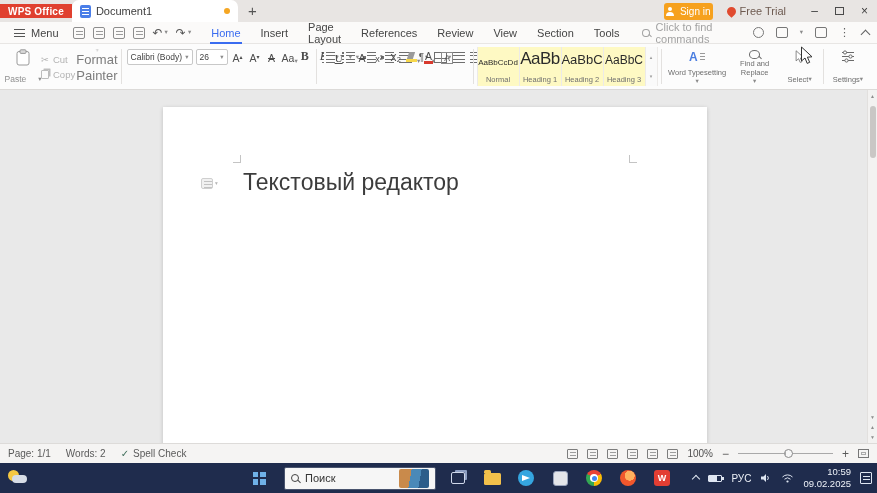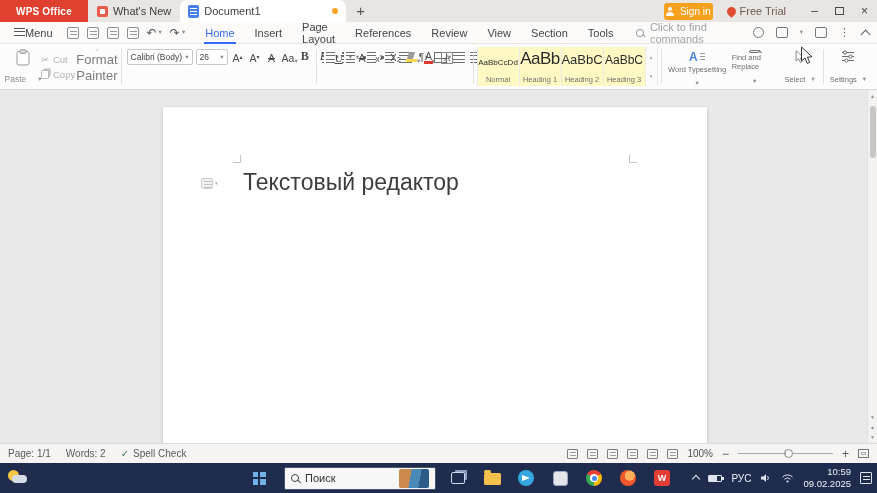--- a/index.html
+++ b/index.html
@@ -2,21 +2,21 @@
 <html><head>
 <meta charset="utf-8">
 <style>
   *{margin:0;padding:0;box-sizing:border-box}
   html,body{width:877px;height:493px;overflow:hidden}
   body{font-family:"Liberation Sans","DejaVu Sans",sans-serif;font-size:11px;color:#454545;background:#e9e9e9}
   .app{position:relative;width:877px;height:493px;display:flex;flex-direction:column}
 
   
   .titlebar{height:22px;background:#e8e5e3;display:flex;align-items:center;flex:0 0 22px}
-  .logo{height:22px;background:#e0402f;color:#fff;font-size:10px;font-weight:bold;display:flex;align-items:center;padding:0 16px;letter-spacing:.2px}
+  .logo{height:14px;background:#e0402f;color:#fff;font-size:10px;font-weight:bold;display:flex;align-items:center;padding:0 8px;letter-spacing:.2px}
   .ttab{display:flex;align-items:center;gap:5px;height:22px;padding:0 9px;font-size:11px;color:#3d3d3d;cursor:default}
   .ttab.active{background:#fff;border-radius:7px 7px 0 0;width:166px;padding:0 8px}
   .wn-ic{width:11px;height:11px;background:#e85d4a;border-radius:2px;position:relative;flex:0 0 auto}
   .wn-ic::after{content:"";position:absolute;left:3px;top:3px;width:5px;height:5px;background:#fff;border-radius:1px}
   .doc-ic{width:11px;height:13px;background:#4a7ee8;border-radius:2px;position:relative;flex:0 0 auto}
   .doc-ic::after{content:"";position:absolute;left:2px;right:2px;top:3px;height:7px;
     background:repeating-linear-gradient(to bottom,#fff 0 1px,transparent 1px 3px)}
   .mod-dot{width:6px;height:6px;border-radius:50%;background:#f5a623;margin-left:auto}
   .newtab{font-size:15px;color:#555;padding:0 10px;line-height:20px}
   .tspacer{flex:1}
@@ -25,21 +25,21 @@
   .person::before{content:"";position:absolute;left:2.5px;top:0;width:4px;height:4px;border-radius:50%;background:#fff}
   .person::after{content:"";position:absolute;left:.5px;bottom:0;width:8px;height:4px;border-radius:4px 4px 0 0;background:#fff}
   .freetrial{display:flex;align-items:center;gap:4px;font-size:11px;color:#6d5a50;margin-right:16px}
   .flame{width:9px;height:9px;background:#e04a2f;border-radius:50% 50% 50% 0;transform:rotate(-45deg)}
   .winbtns{display:flex;height:22px}
   .winbtn{width:25px;display:flex;align-items:center;justify-content:center;font-size:12px;color:#3f3f3f}
   .maxbox{width:9px;height:8px;border:1px solid #4a4a4a}
 
   
   .menurow{height:22px;background:#fbfaf9;border-bottom:1px solid #e8e6e4;display:flex;align-items:center;padding:0 8px;flex:0 0 22px}
-  .menubtn{display:flex;padding:0 6px;color:#454545}
+  .menubtn{display:flex;align-items:center;gap:6px;padding:0 6px;color:#454545}
   .burger{width:11px;height:9px;background-image:linear-gradient(#555,#555),linear-gradient(#555,#555),linear-gradient(#555,#555);
     background-size:11px 1.3px;background-position:0 1px,0 4.5px,0 8px;background-repeat:no-repeat}
   .qicons{display:flex;align-items:center;gap:8px;margin-left:8px}
   .qic{width:12px;height:12px;border:1px solid #8d8d8d;border-radius:2px;
     background:repeating-linear-gradient(to bottom,#9a9a9a 0 1px,transparent 1px 3px) 2px 3px/7px 6px no-repeat}
   .histbtn{display:flex;align-items:center;gap:2px;color:#555;font-size:12px}
   .crt{font-size:6.5px;color:#8b8b8b;line-height:1}
   .mtabs{display:flex;align-items:center;margin-left:10px;height:22px}
   .mtab{padding:0 10px;height:22px;display:flex;align-items:center;color:#454545;position:relative}
   .mtab.active{color:#3a6cf0;font-weight:normal}
@@ -89,21 +89,21 @@
   .styles{display:flex;align-items:stretch;border-left:1px solid #eceae8;border-right:1px solid #eceae8}
   .stcard{width:42px;border-right:1px solid #eceae8;display:flex;flex-direction:column;align-items:center;justify-content:flex-end;padding:2px 1px;gap:8px;background:#fef9c3}
   .stprev{color:#2b2b2b;white-space:nowrap;overflow:hidden;max-width:42px}
   .stp0{font-size:8px}
   .stp1{font-size:17px;letter-spacing:-.5px}
   .stp2{font-size:13px}
   .stp3{font-size:12px}
   .stname{font-size:7.5px;color:#6f6f6f}
   .stscroll{width:11px;display:flex;flex-direction:column;align-items:center;justify-content:space-around;color:#9a9a9a;font-size:5px;background:#fafafa}
   .bigbtn{display:flex;flex-direction:column;align-items:center;justify-content:space-between;padding:3px 2px 2px}
-  .biglbl{font-size:7.5px;color:#6e6e6e;text-align:left;line-height:1.25;display:flex;align-items:center;gap:6px;flex-wrap:wrap;justify-content:center}
+  .biglbl{font-size:7.5px;color:#6e6e6e;text-align:center;line-height:1.25;display:flex;align-items:center;gap:0;flex-wrap:wrap;justify-content:center}
   .wtic{width:16px;height:15px;position:relative;color:#4a7de0;font-weight:bold;font-size:12px;line-height:15px;text-align:left}
   .wtic::after{content:"";position:absolute;right:0;top:3px;width:5px;height:9px;
     background:repeating-linear-gradient(to bottom,#9a9a9a 0 1px,transparent 1px 3px)}
 
   
   .docarea{flex:1;background:#e9e9e9;position:relative;overflow:hidden}
   .page{position:absolute;left:163px;top:17px;width:544px;height:360px;background:#fff;box-shadow:0 1px 4px rgba(0,0,0,.18)}
   .cm{position:absolute;background:#c4c4c4}
   .doc-heading{position:absolute;left:80px;top:62px;font-size:23px;color:#3c3c3c;white-space:nowrap}
   .parawidget{position:absolute;left:38px;top:71px;display:flex;align-items:center;gap:2px}
@@ -167,24 +167,20 @@
 </style>
 </head>
 <body>
 
 <div class="app">
 
   <div class="titlebar">
     <div class="logo">
         <span>WPS Office</span>
       </div>
-    <div class="ttab">
-      <span class="wn-ic"></span>
-      <span>What's New</span>
-    </div>
     <div class="ttab active">
       <span class="doc-ic"></span>
       <span>Document1</span>
       <span class="mod-dot"></span>
     </div>
     <div class="newtab">+</div>
     <div class="tspacer"></div>
     <div class="signin">
       <span class="person"></span>
       <span>Sign in</span>

